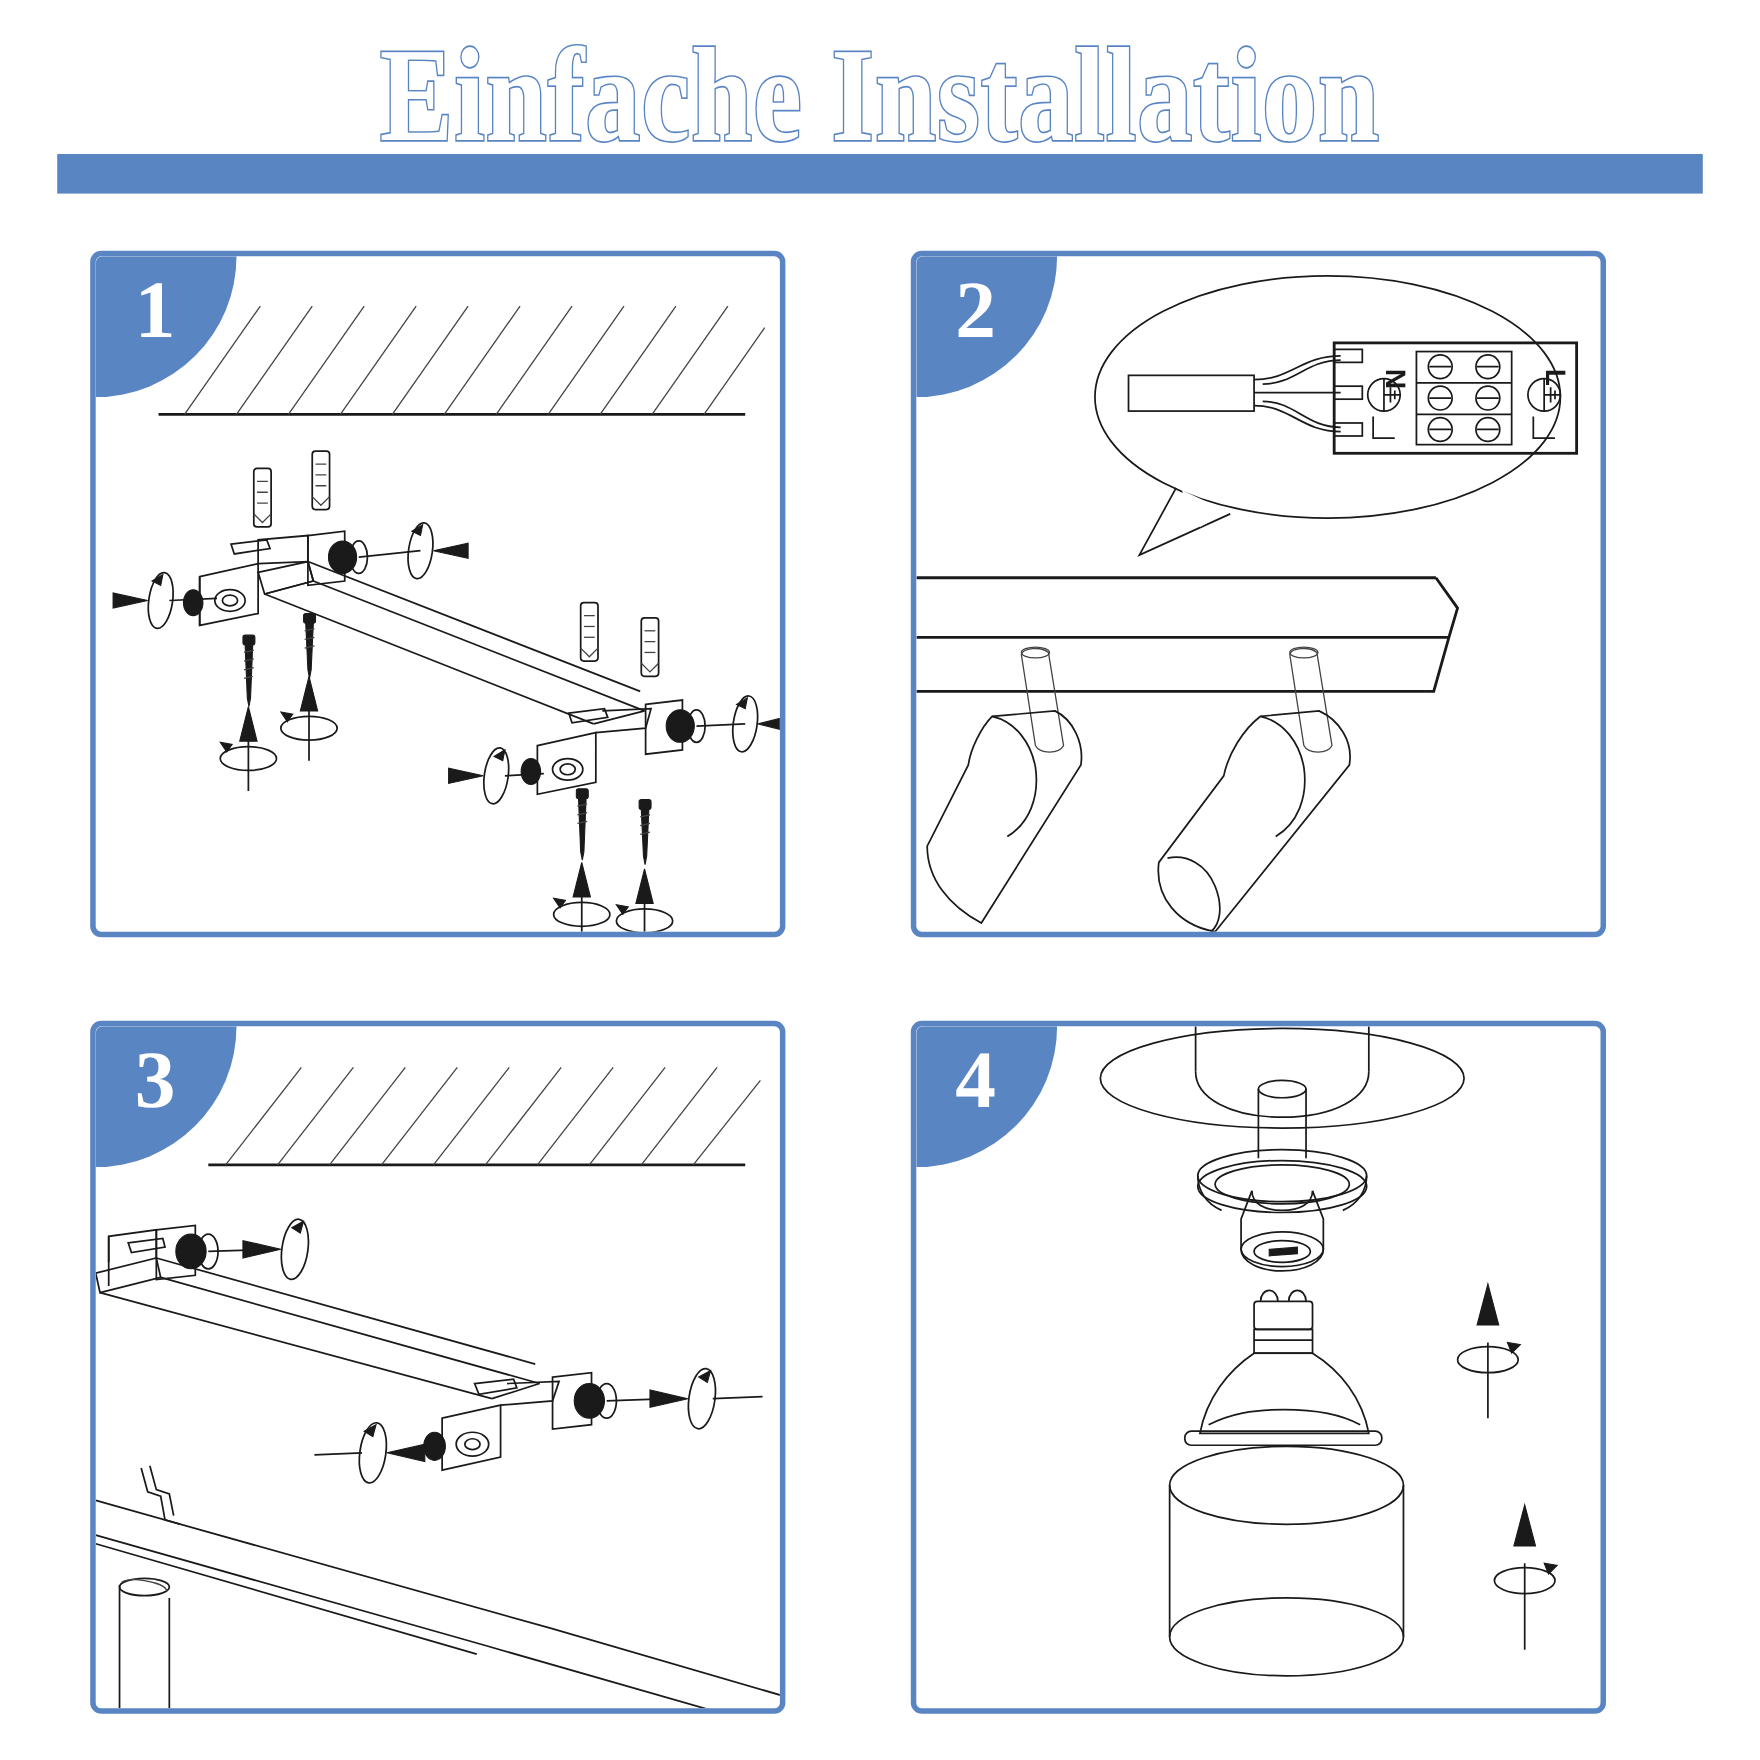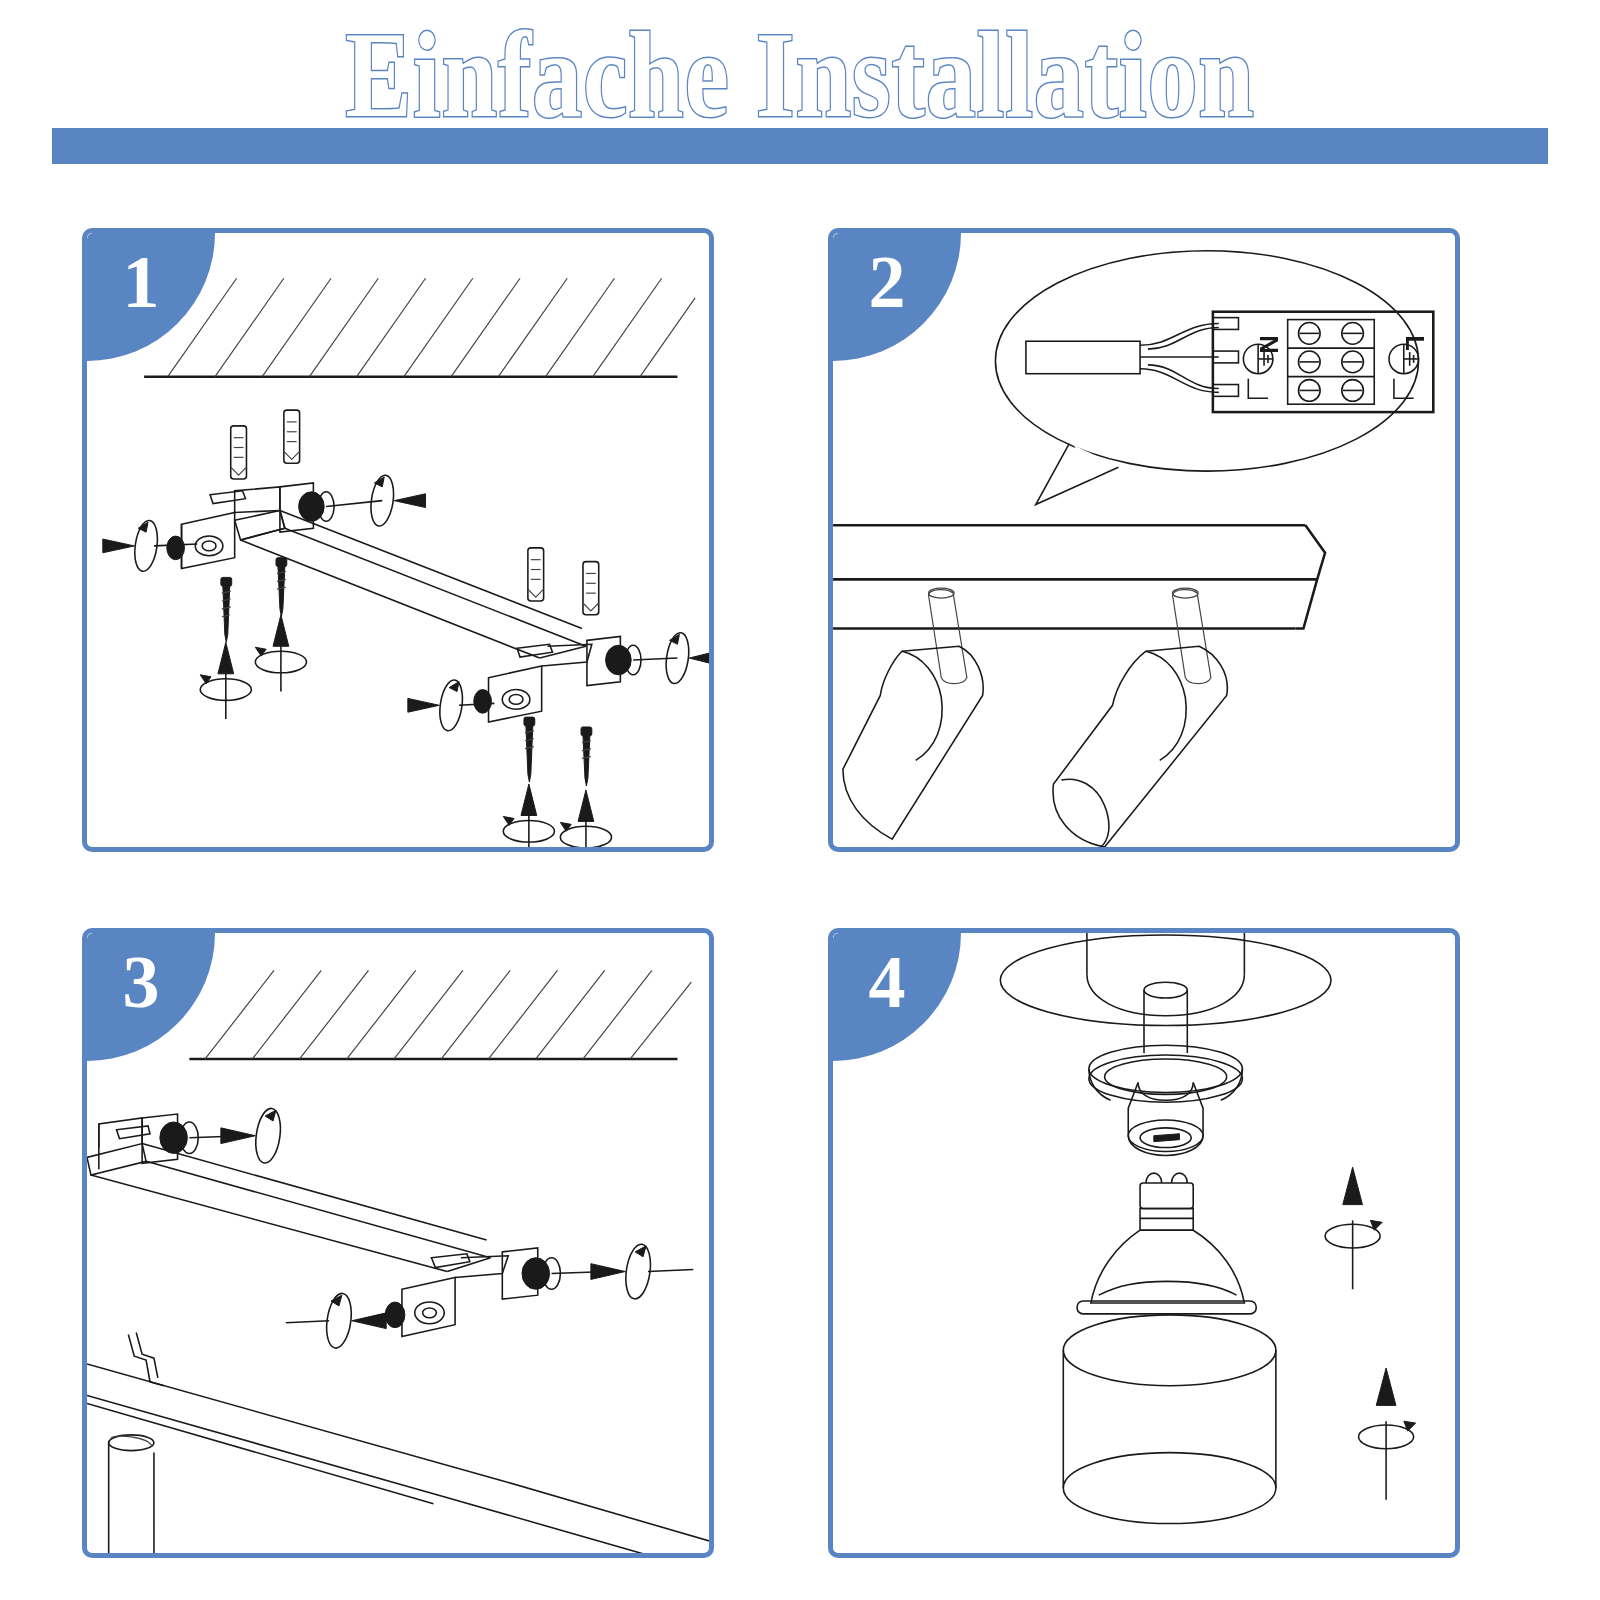--- a/index.html
+++ b/index.html
@@ -11,21 +11,21 @@
     width: 1600px;
     height: 1600px;
     font-family: "Liberation Serif", serif;
     overflow: hidden;
     position: relative;
   }
 
   
   #title-area {
     position: absolute;
-    left: 0; top: 0;
+    left: 0; top: 12px;
     width: 1380px; height: 190px;
   }
   #title-bar {
     position: absolute;
     left: 52px;
     top: 128px;
     width: 1496px;
     height: 36px;
     background: #5a85c3;
   }

